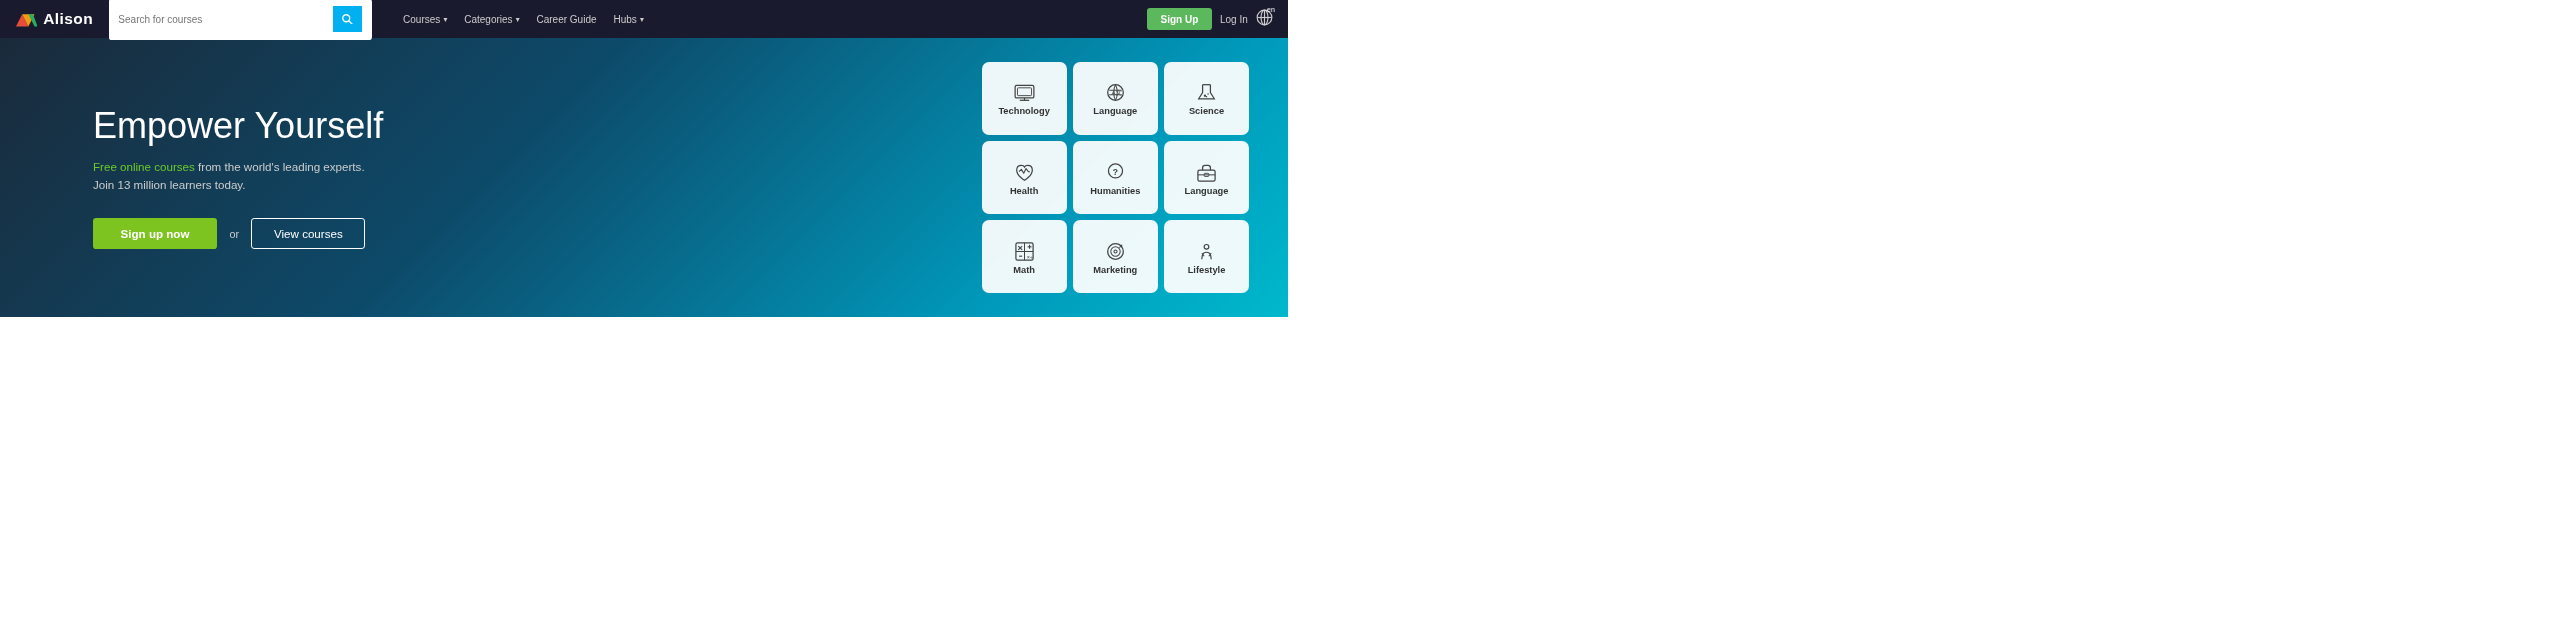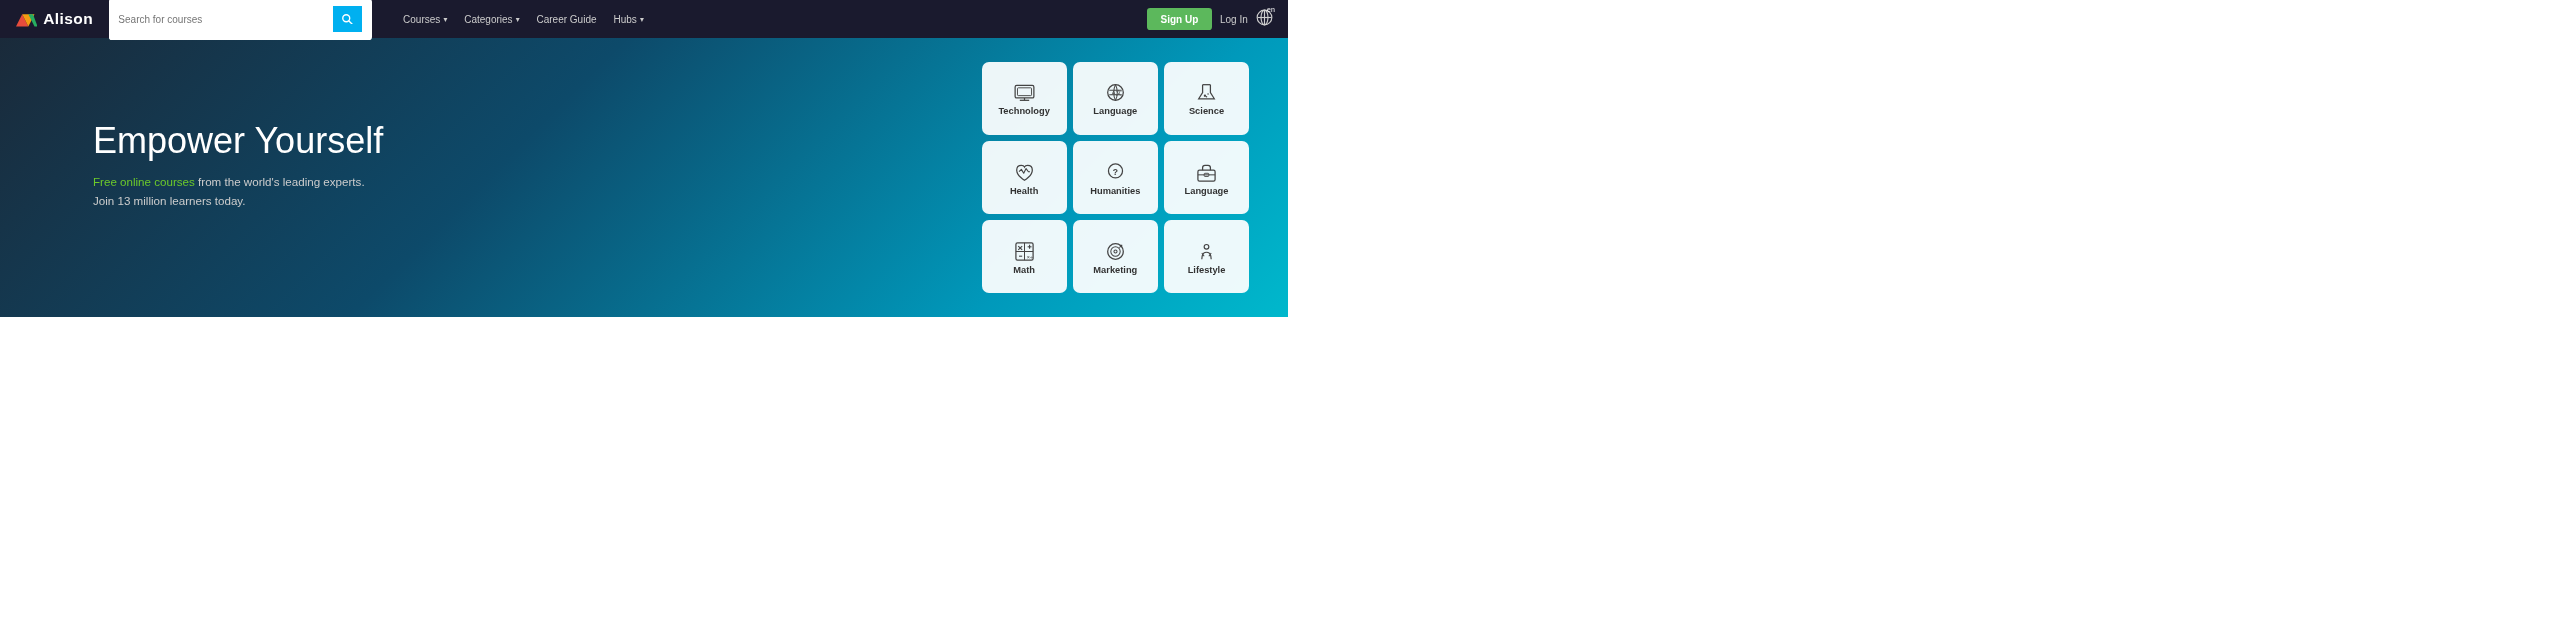--- a/index.html
+++ b/index.html
@@ -267,20 +267,25 @@
   </div>
 </nav>
 
 <section class="hero">
   <div class="hero-left">
     <h1 class="hero-title">Empower Yourself</h1>
     <p class="hero-subtitle">
       <span class="green-link">Free online courses</span>
       <span> from the world's leading experts.<br>Join 13 million learners today.</span>
     </p>
+    <div class="hero-actions">
+      <button class="signup-hero-btn">Sign up now</button>
+      <span class="or-text">or</span>
+      <button class="view-courses-btn">View courses</button>
+    </div>
   </div>
 
   <div class="category-grid">
 
     <div class="category-card">
       <svg class="cat-svg" viewBox="0 0 32 32" fill="none">
         <rect x="4" y="7" width="24" height="16" rx="2" stroke="#444" stroke-width="1.6"></rect>
         <line x1="10" y1="26" x2="22" y2="26" stroke="#444" stroke-width="1.6"></line>
         <line x1="16" y1="23" x2="16" y2="26" stroke="#444" stroke-width="1.6"></line>
         <rect x="7" y="10" width="18" height="10" rx="1" stroke="#444" stroke-width="1.2"></rect>

